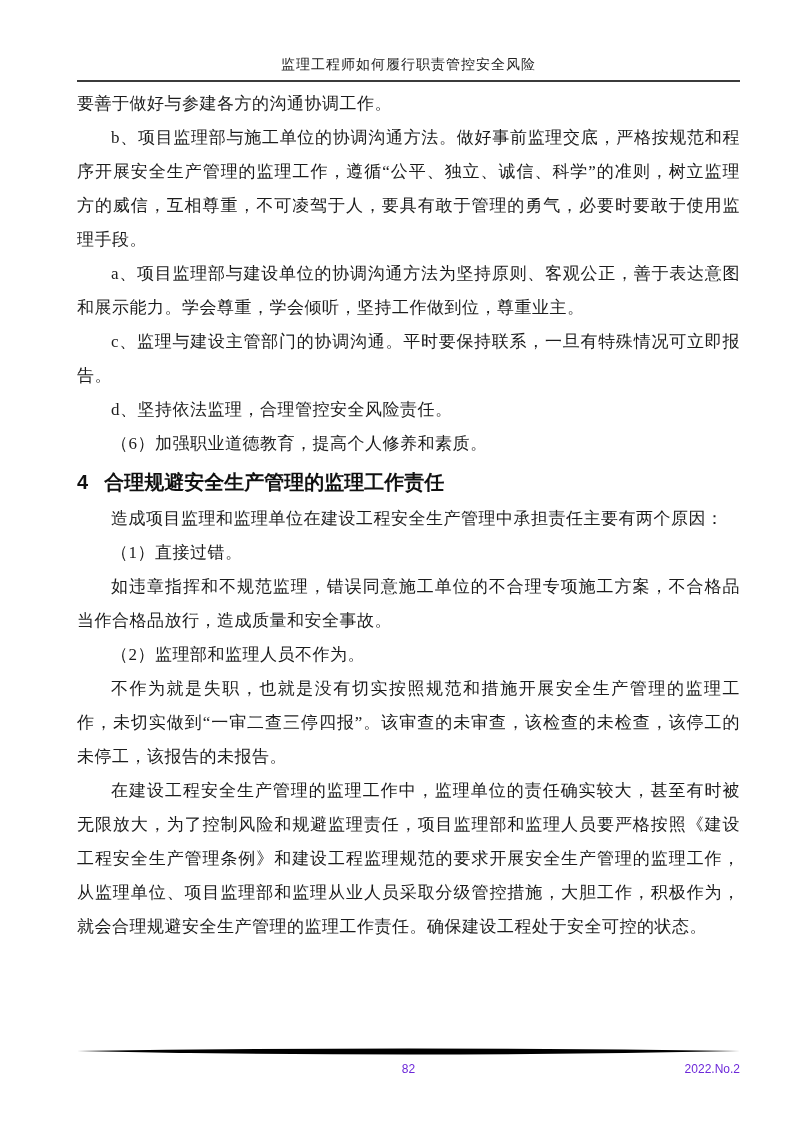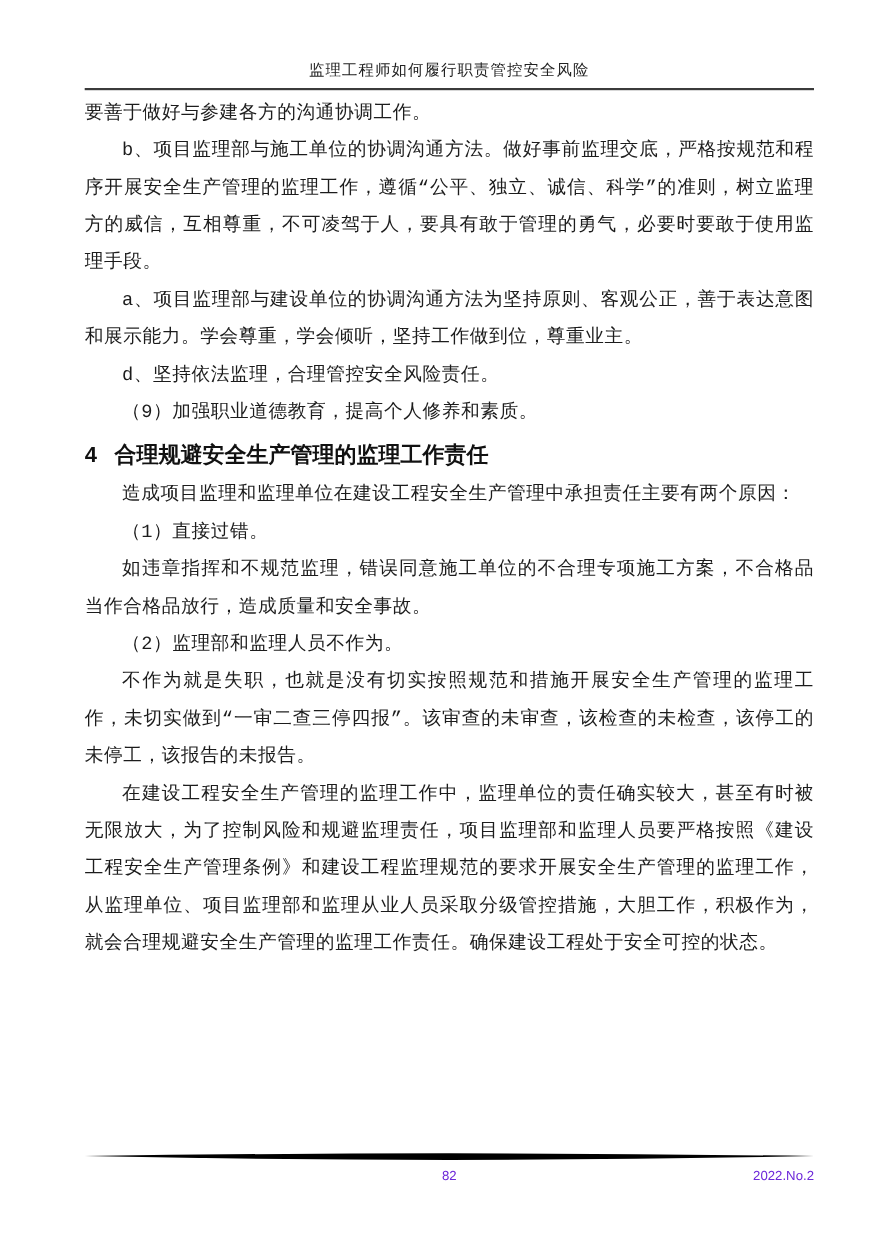--- a/index.html
+++ b/index.html
@@ -39,21 +39,20 @@
     margin-top: 5px;
     width: 663px;
   }
   .content p {
     margin: 0;
     font-size: 17px;
     line-height: 34px;
     text-align: justify;
     text-justify: inter-character;
     letter-spacing: 0.5px;
-    font-family: Liberation Mono, monospace;
   }
   .content p.indent { text-indent: 2em; }
   .section-heading {
     display: flex;
     align-items: baseline;
     gap: 16px;
     margin: 7px 0 6px 0;
     font-family: "Liberation Sans", "DejaVu Sans", sans-serif;
     font-weight: bold;
     font-size: 20px;
@@ -89,22 +88,23 @@
   <div class="header">
     <div class="header-title">监理工程师如何履行职责管控安全风险</div>
     <div class="header-rule"></div>
   </div>
 
   <div class="content">
 
     <p>要善于做好与参建各方的沟通协调工作。</p>
     <p class="indent">b、项目监理部与施工单位的协调沟通方法。做好事前监理交底，严格按规范和程序开展安全生产管理的监理工作，遵循“公平、独立、诚信、科学”的准则，树立监理方的威信，互相尊重，不可凌驾于人，要具有敢于管理的勇气，必要时要敢于使用监理手段。</p>
     <p class="indent">a、项目监理部与建设单位的协调沟通方法为坚持原则、客观公正，善于表达意图和展示能力。学会尊重，学会倾听，坚持工作做到位，尊重业主。</p>
+    <p class="indent">c、监理与建设主管部门的协调沟通。平时要保持联系，一旦有特殊情况可立即报告。</p>
     <p class="indent">d、坚持依法监理，合理管控安全风险责任。</p>
-    <p class="indent">（9）加强职业道德教育，提高个人修养和素质。</p>
+    <p class="indent">（6）加强职业道德教育，提高个人修养和素质。</p>
 
     <div class="section-heading">
       <span>4</span>
       <span>合理规避安全生产管理的监理工作责任</span>
     </div>
 
     <p class="indent">造成项目监理和监理单位在建设工程安全生产管理中承担责任主要有两个原因：</p>
     <p class="indent">（1）直接过错。</p>
     <p class="indent">如违章指挥和不规范监理，错误同意施工单位的不合理专项施工方案，不合格品当作合格品放行，造成质量和安全事故。</p>
     <p class="indent">（2）监理部和监理人员不作为。</p>

